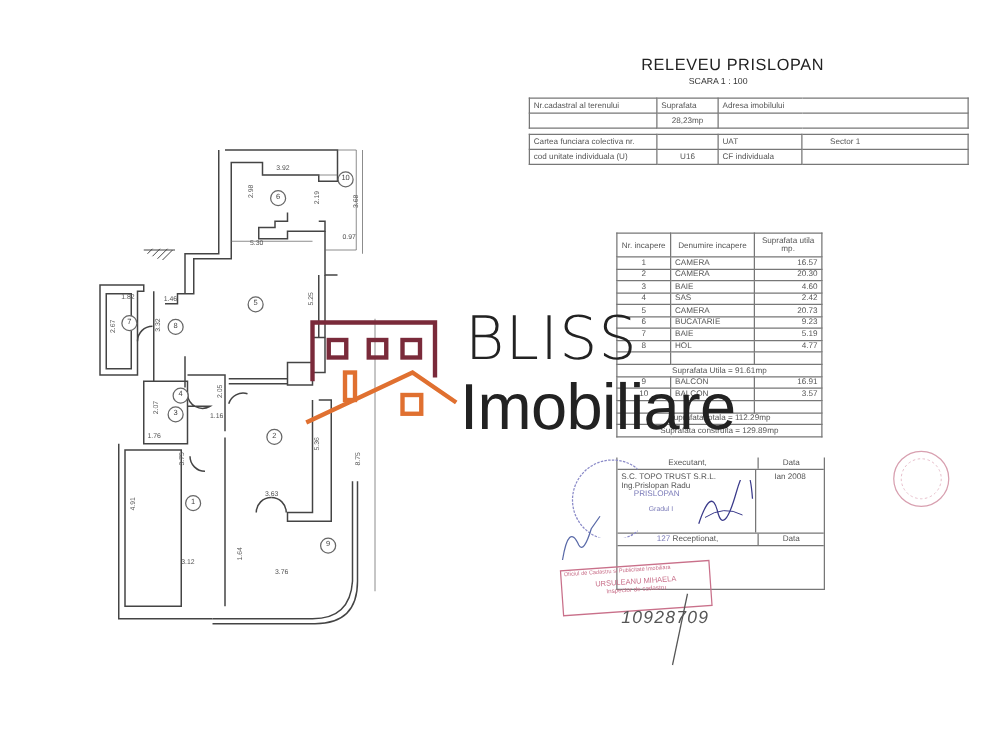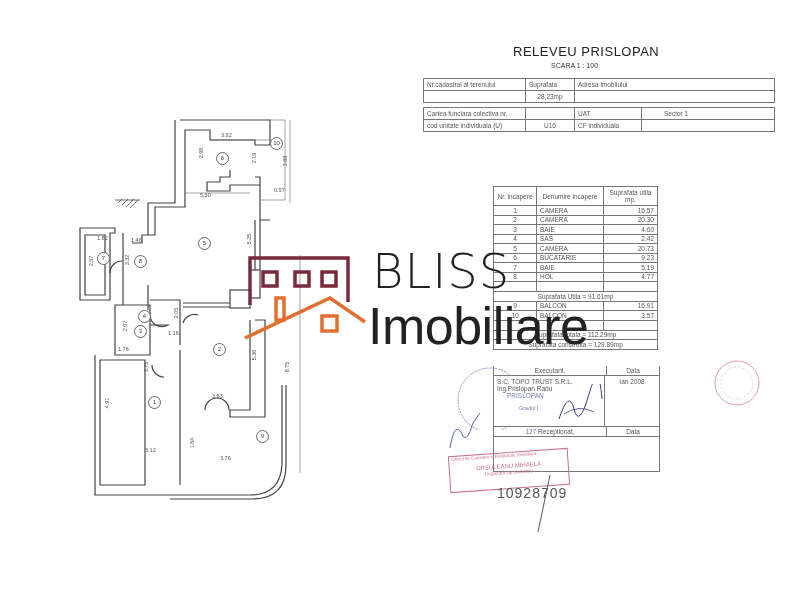--- a/index.html
+++ b/index.html
@@ -11,21 +11,21 @@
   table { border-collapse:collapse; }
   .top-table { left:423px; top:78px; width:352px; font-size:6.5px; color:#555; }
   .top-table td { border:1px solid #777; padding:1px 3px; height:9px; white-space:nowrap; }
   .top-table .gap td { border:none; height:4px; padding:0; }
   .rooms { left:493px; top:186px; width:165px; font-size:6.5px; color:#555; }
   .rooms td { border:1px solid #777; padding:0 3px; height:8.5px; }
   .rooms .c { text-align:center; }
   .rooms .r { text-align:right; }
   .rooms .span { text-align:center; }
   .stamp-red { border:1px solid #c9708a; color:#c9708a; font-size:6px; text-align:center; transform:rotate(-4deg); }
-  .reg-num { left:497px; top:485px; font-size:14px; color:#555; letter-spacing:1px; }
+  .reg-num { left:497px; top:485px; font-size:14px; color:#555; letter-spacing:1px;font-style:italic; }
   .logo-bliss { left:372px; top:247px; font-size:48px; color:#222; font-weight:300; letter-spacing:1px; line-height:1; font-family:"DejaVu Sans", sans-serif; }
   .logo-imob { left:368px; top:300px; font-size:52px; color:#222; line-height:1; font-family:Liberation Sans, sans-serif; letter-spacing:-0.5px; }
   .dim { font-size:5.5px; color:#555; }
   .room-no { width:11px; height:11px; border:1px solid #666; border-radius:50%; font-size:6px; text-align:center; line-height:11px; color:#444; background:#fff; }
 </style>
 </head>
 <body>
 
 <div class="abs title">RELEVEU PRISLOPAN</div>
 <div class="abs scale">SCARA 1 : 100</div>

